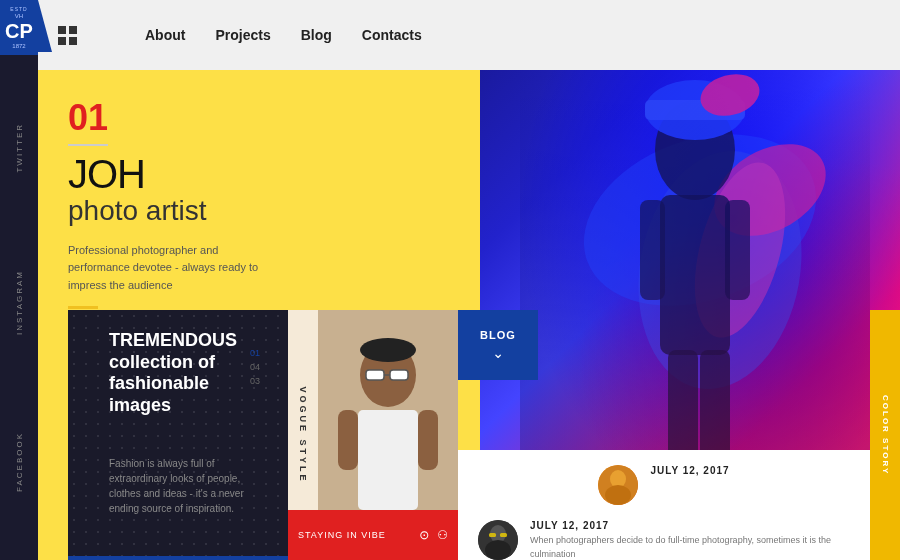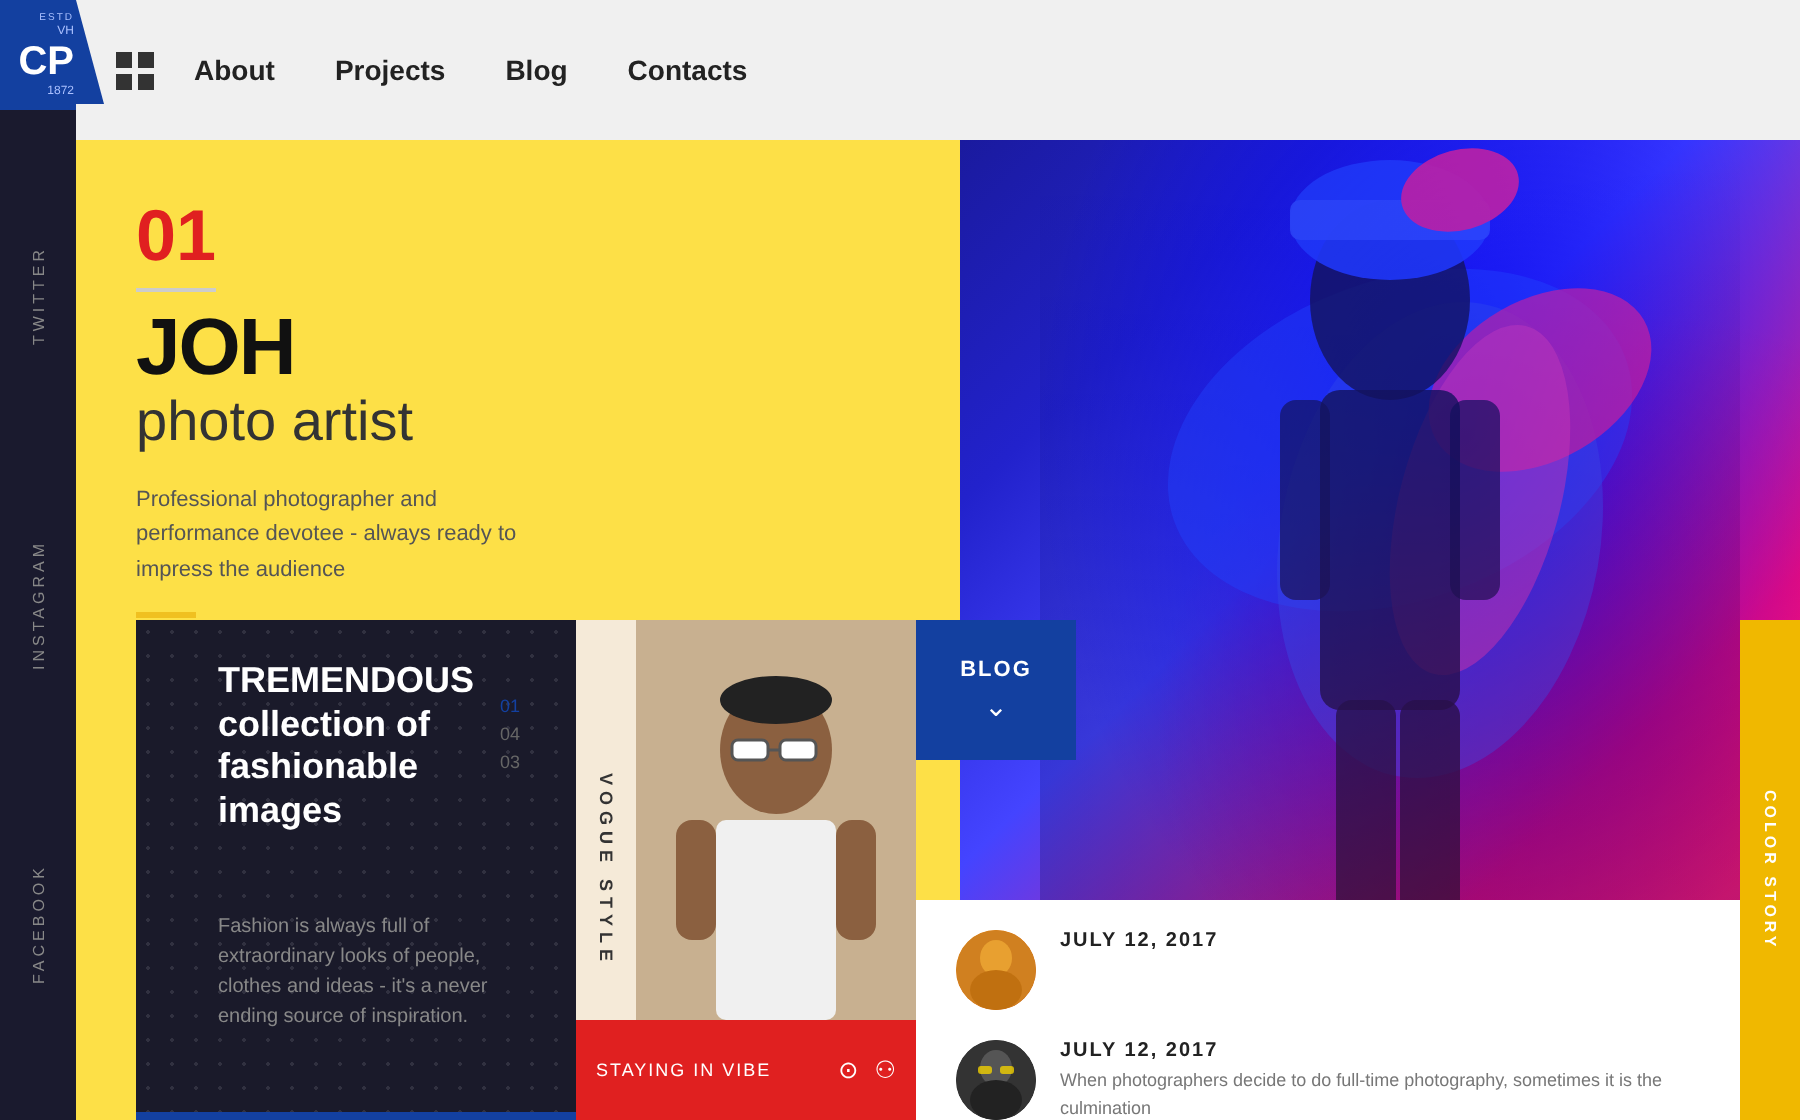--- a/index.html
+++ b/index.html
@@ -22,21 +22,21 @@
       background: #1a1a2e;
       display: flex;
       flex-direction: column;
       align-items: center;
       z-index: 10;
     }
     .logo-area {
       width: 38px;
       background: #1340a0;
       padding: 6px 1px;
-      text-align: right;
+      text-align: center;
       flex-shrink: 0;
     }
     .logo-estd {
       color: #aac0ff;
       font-size: 5px;
       letter-spacing: 1px;
       display: block;
     }
     .logo-vh {
       color: #aac0ff;
@@ -94,20 +94,21 @@
       position: absolute;
       left: 38px;
       top: 0;
       right: 0;
       height: 70px;
       background: #f0f0f0;
       display: flex;
       align-items: center;
       padding: 0 20px;
       z-index: 5;
+      gap: 48px;
     }
     .grid-icon {
       display: grid;
       grid-template-columns: 1fr 1fr;
       gap: 3px;
       margin-right: 20px;
     }
     .grid-cell {
       width: 8px;
       height: 8px;
@@ -176,21 +177,21 @@
       line-height: 1;
     }
     .hero-line {
       width: 40px;
       height: 2px;
       background: #ccc;
       margin: 8px 0;
     }
     .hero-name {
       font-size: 40px;
-      font-weight: 700;
+      font-weight: 400;
       color: #111;
       line-height: 1;
       letter-spacing: -1px;
     }
     .hero-title {
       font-size: 28px;
       font-weight: 300;
       color: #333;
       line-height: 1.2;
     }
@@ -372,20 +373,21 @@
       flex-direction: column;
       gap: 15px;
       align-self: flex-start;
       height: 180px;
       margin-top: 70px;
     }
     .blog-post {
       display: flex;
       gap: 12px;
       align-items: flex-start;
+      justify-content: center;
     }
     .blog-avatar {
       width: 40px;
       height: 40px;
       border-radius: 50%;
       flex-shrink: 0;
       overflow: hidden;
     }
     .blog-avatar-1 {
       background: linear-gradient(135deg, #f0a030 0%, #e07010 50%, #c05000 100%);

